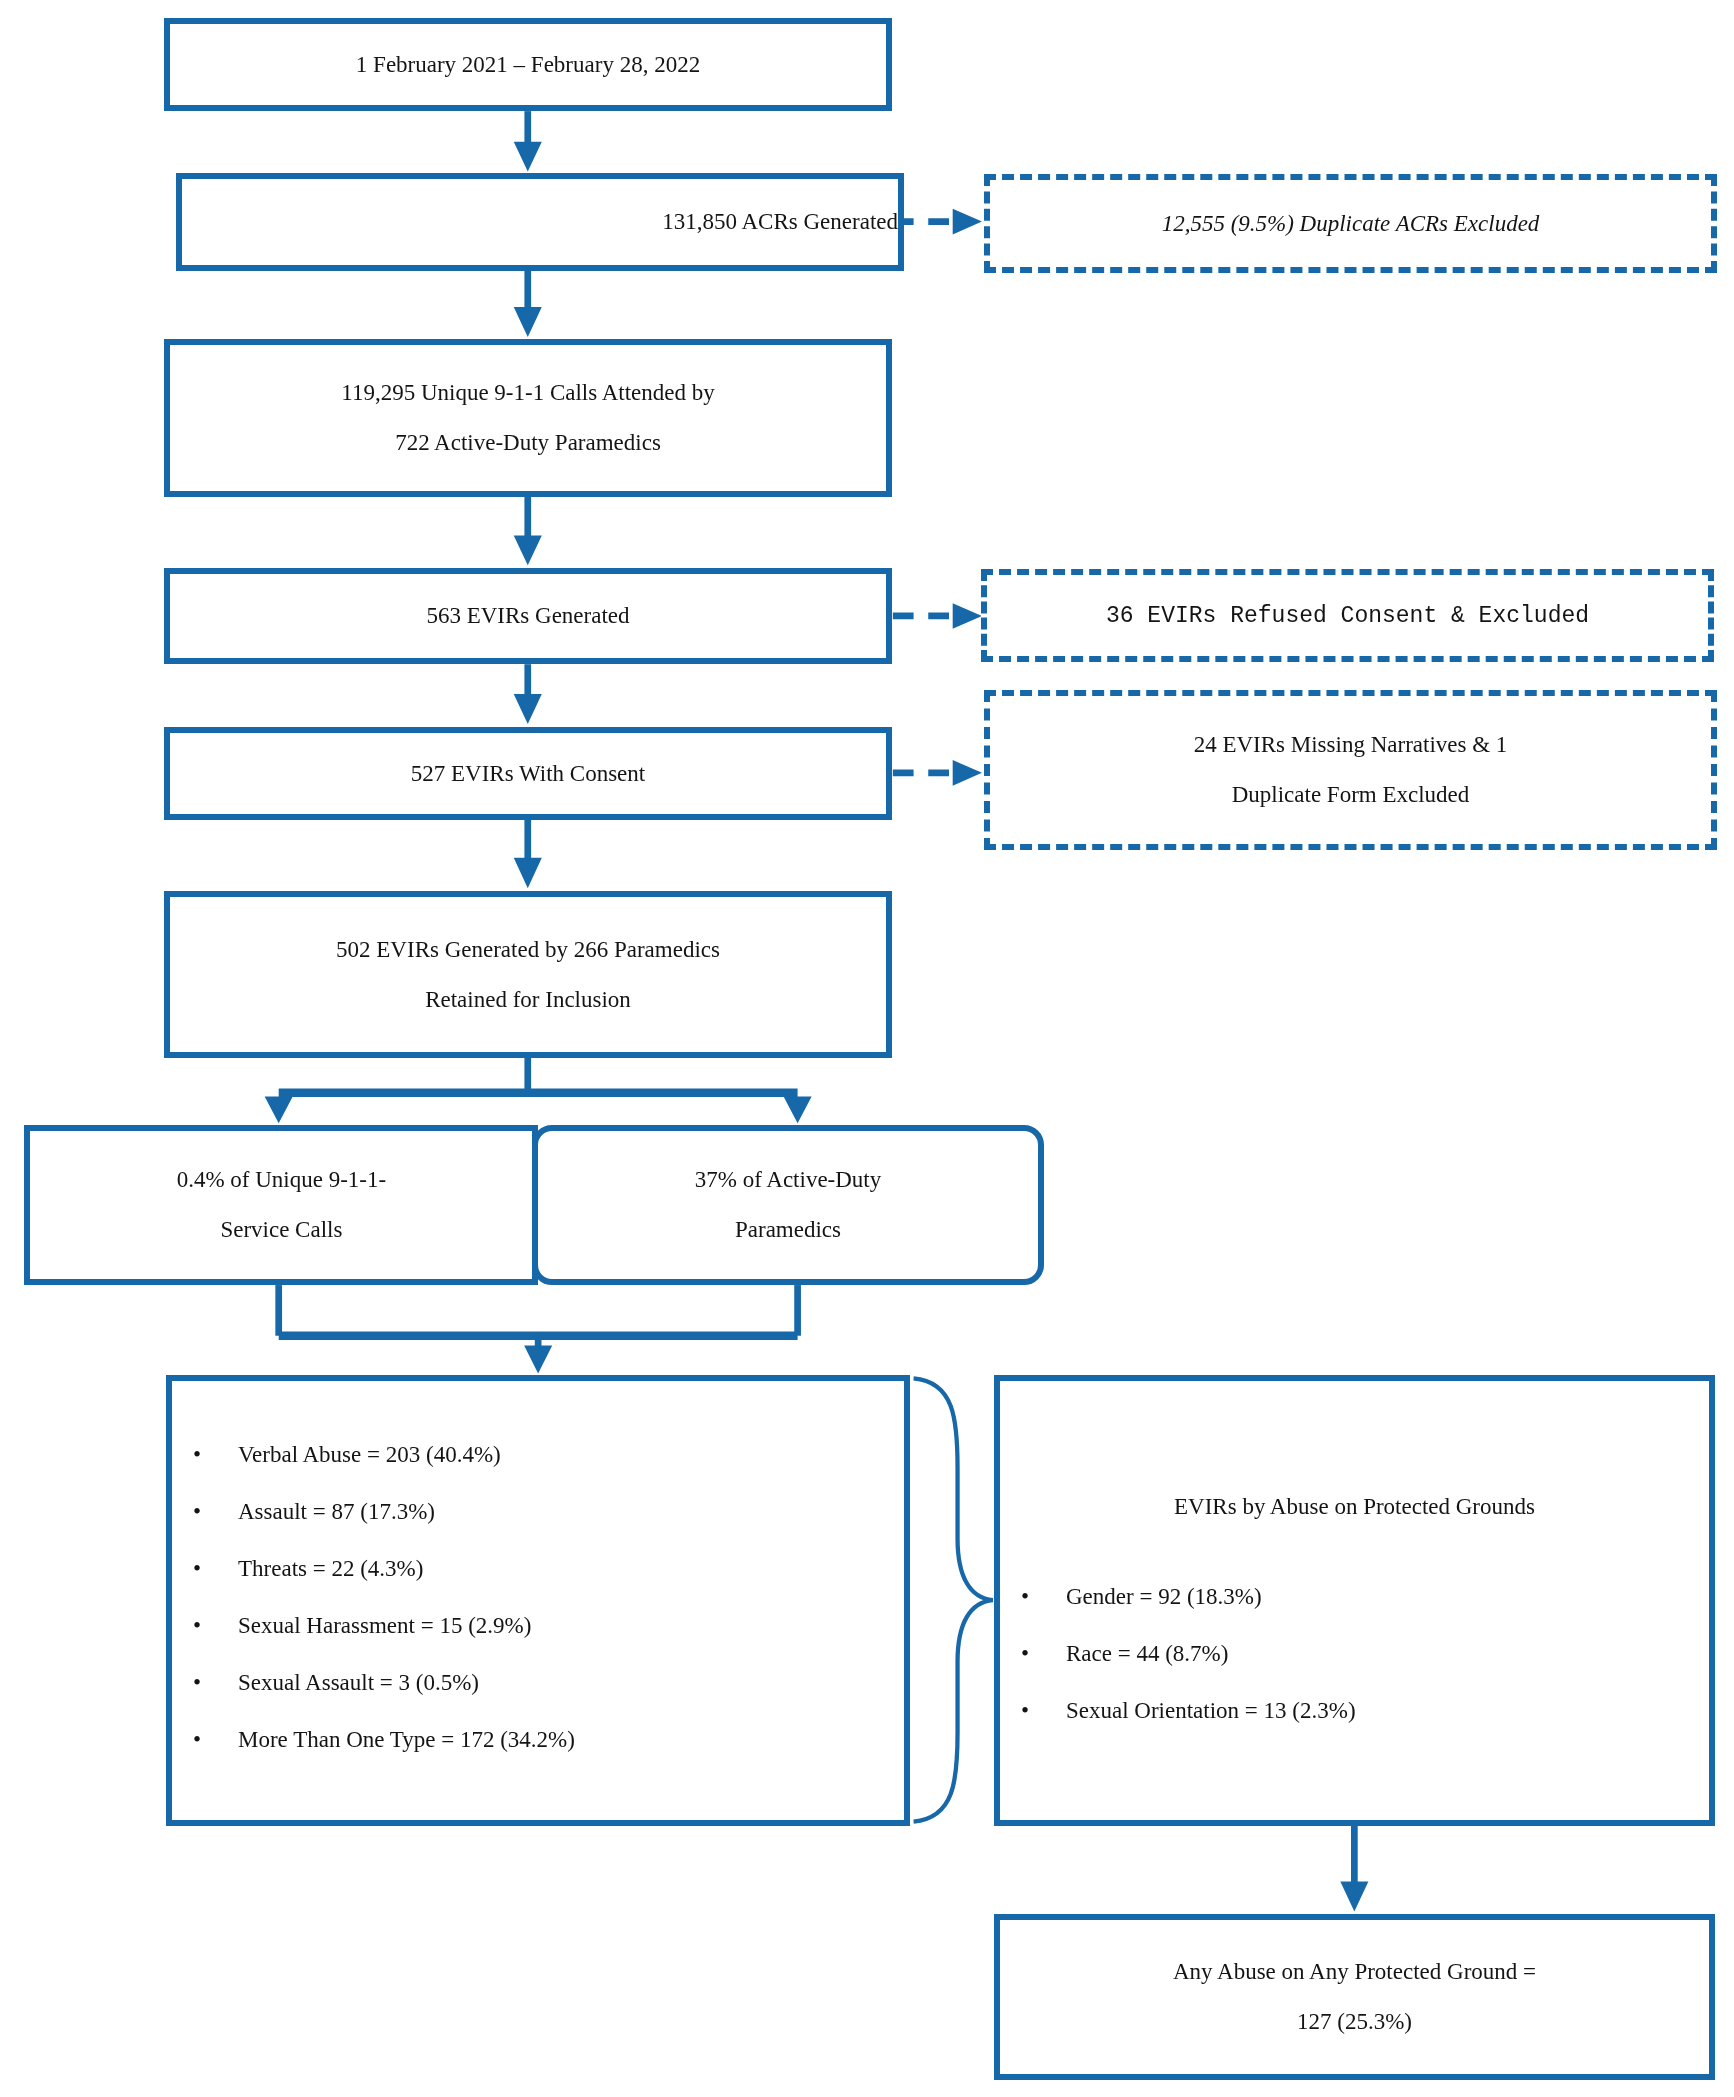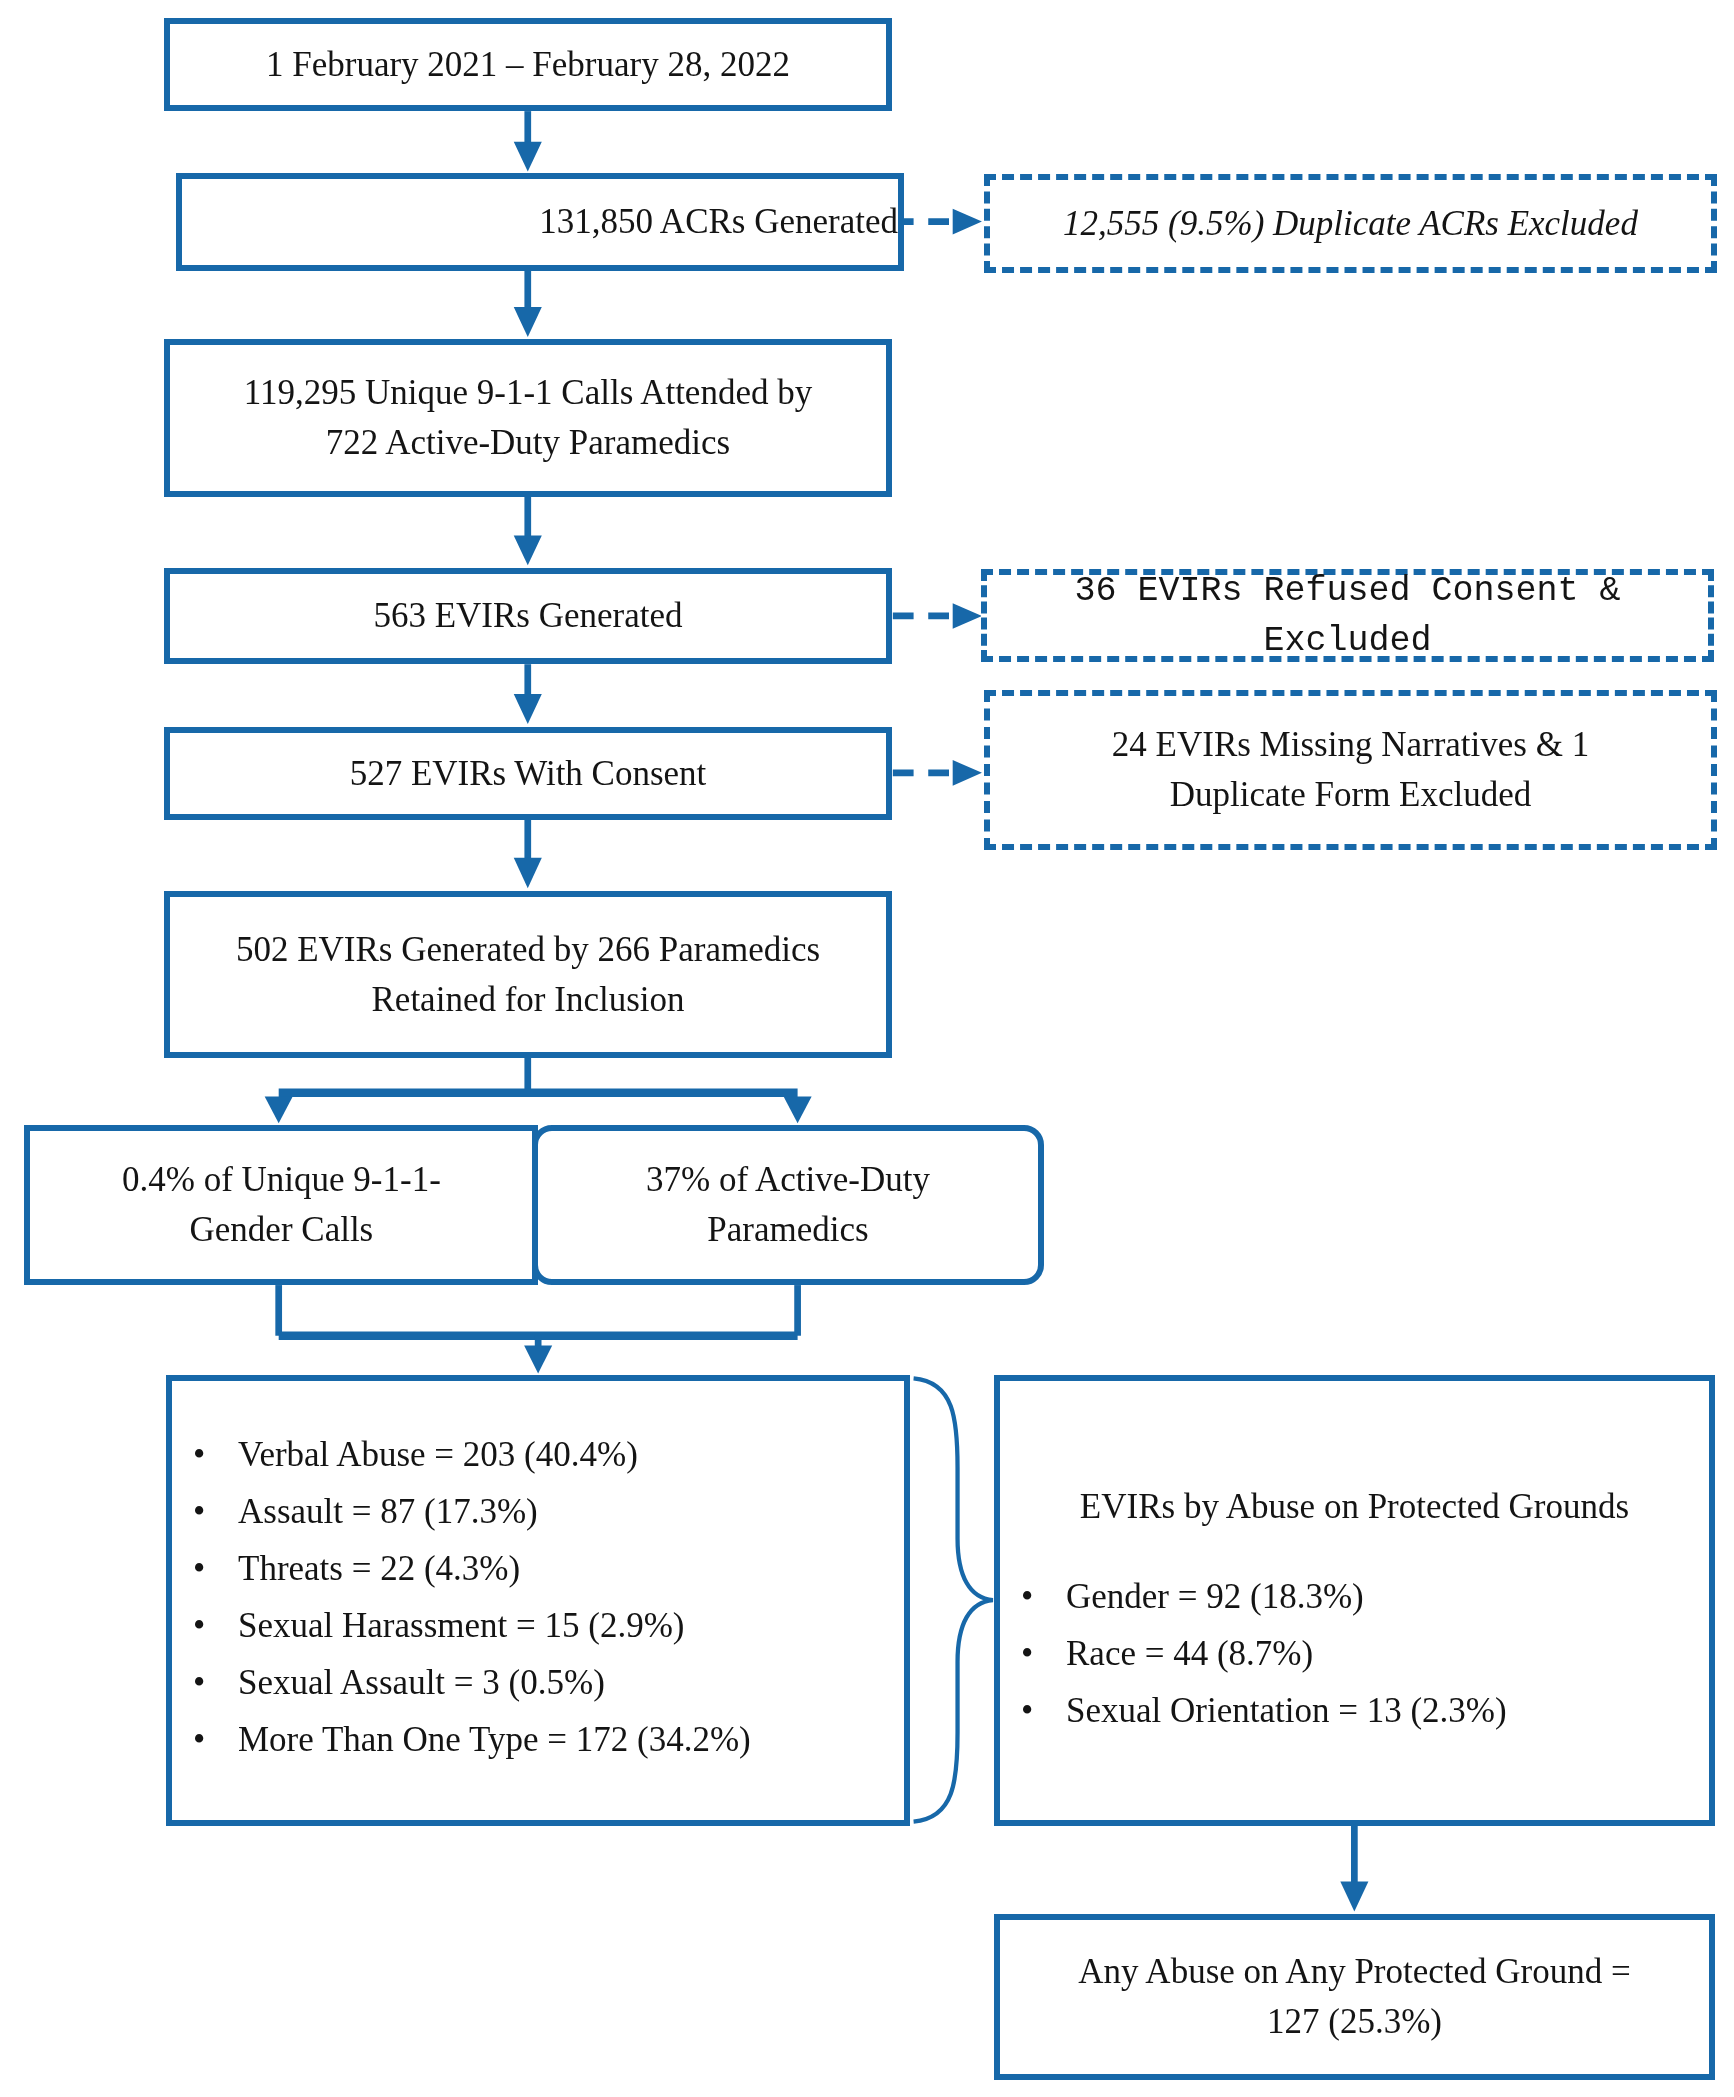--- a/index.html
+++ b/index.html
@@ -19,21 +19,21 @@
   #connectors line{stroke:currentColor;stroke-width:11;}
   #connectors line.thick{stroke-width:14;}
   #connectors line.dash{stroke-dasharray:34 24;}
   #connectors polygon{fill:currentColor;stroke:none;}
   #connectors path.brace{fill:none;stroke:currentColor;stroke-width:7;}
   .box{
     position:absolute;box-sizing:border-box;
     border:6.1px solid var(--line,#1768a9);
     background:#ffffff;
     display:flex;flex-direction:column;align-items:center;justify-content:center;
-    text-align:center;font-size:35px;line-height:50px;
+    text-align:center;font-size:23px;line-height:50px;
   }
   .box.dashed{border-style:dashed;border-width:6.7px;}
   .box.panel{justify-content:flex-start;}
   .panel .panel-title{line-height:55px;}
   ul.bullets{
     list-style:none;margin:32px 0 0 0;padding:0 0 0 21px;
     align-self:flex-start;text-align:left;
   }
   ul.bullets li{position:relative;padding-left:45px;line-height:57px;}
   ul.bullets li::before{content:"\2022";position:absolute;left:0;top:0;}
@@ -154,21 +154,21 @@
     <div>Duplicate Form Excluded</div>
   </div>
 
   <div class="box" id="box-retained">
     <div>502 EVIRs Generated by 266 Paramedics</div>
     <div>Retained for Inclusion</div>
   </div>
 
   <div class="box" id="box-pct-calls">
     <div>0.4% of Unique 9-1-1-</div>
-    <div>Gender Calls</div>
+    <div>Service Calls</div>
   </div>
 
   <div class="box" id="box-pct-medics">
     <div>37% of Active-Duty</div>
     <div>Paramedics</div>
   </div>
 
   <div class="box panel" id="box-violence">
     <ul class="bullets">
       <li>Verbal Abuse = 203 (40.4%)</li>

